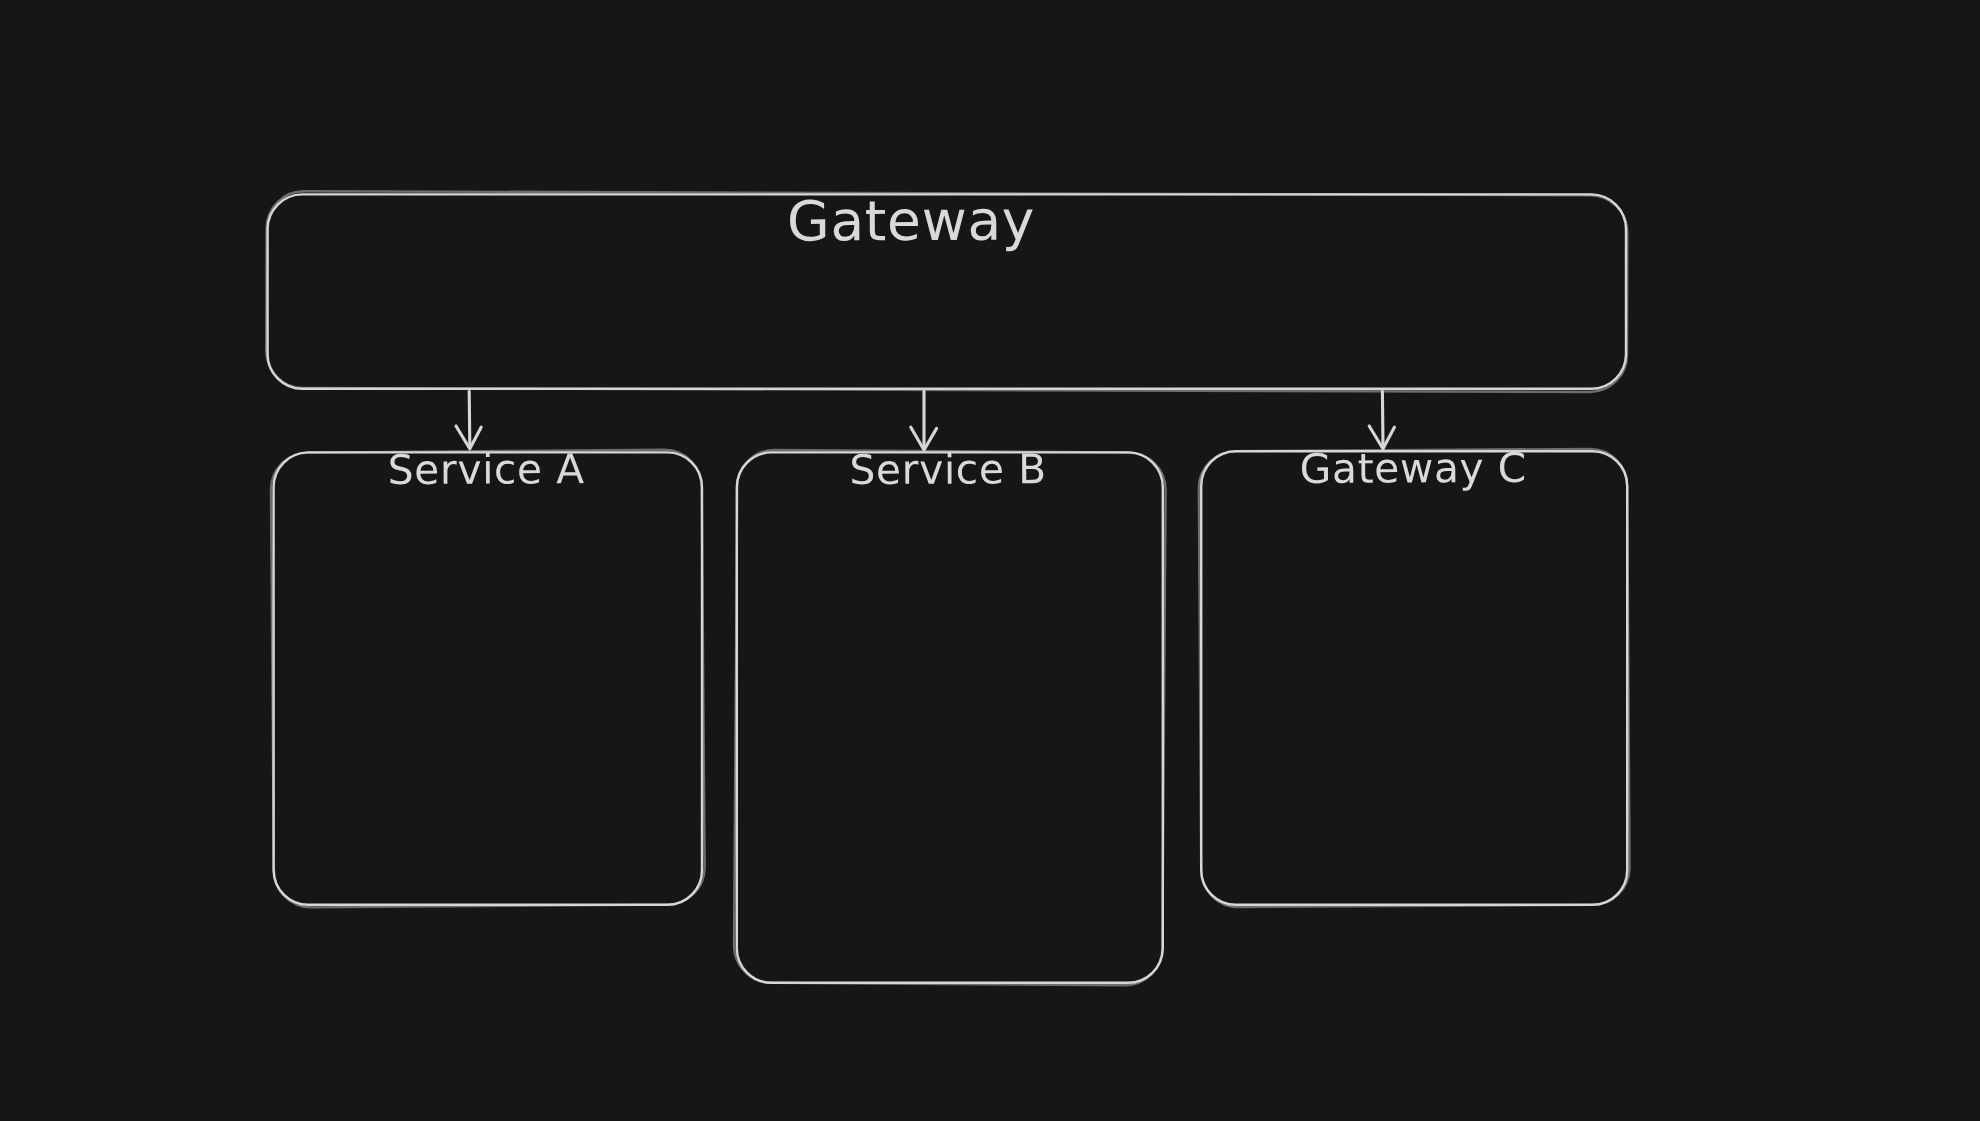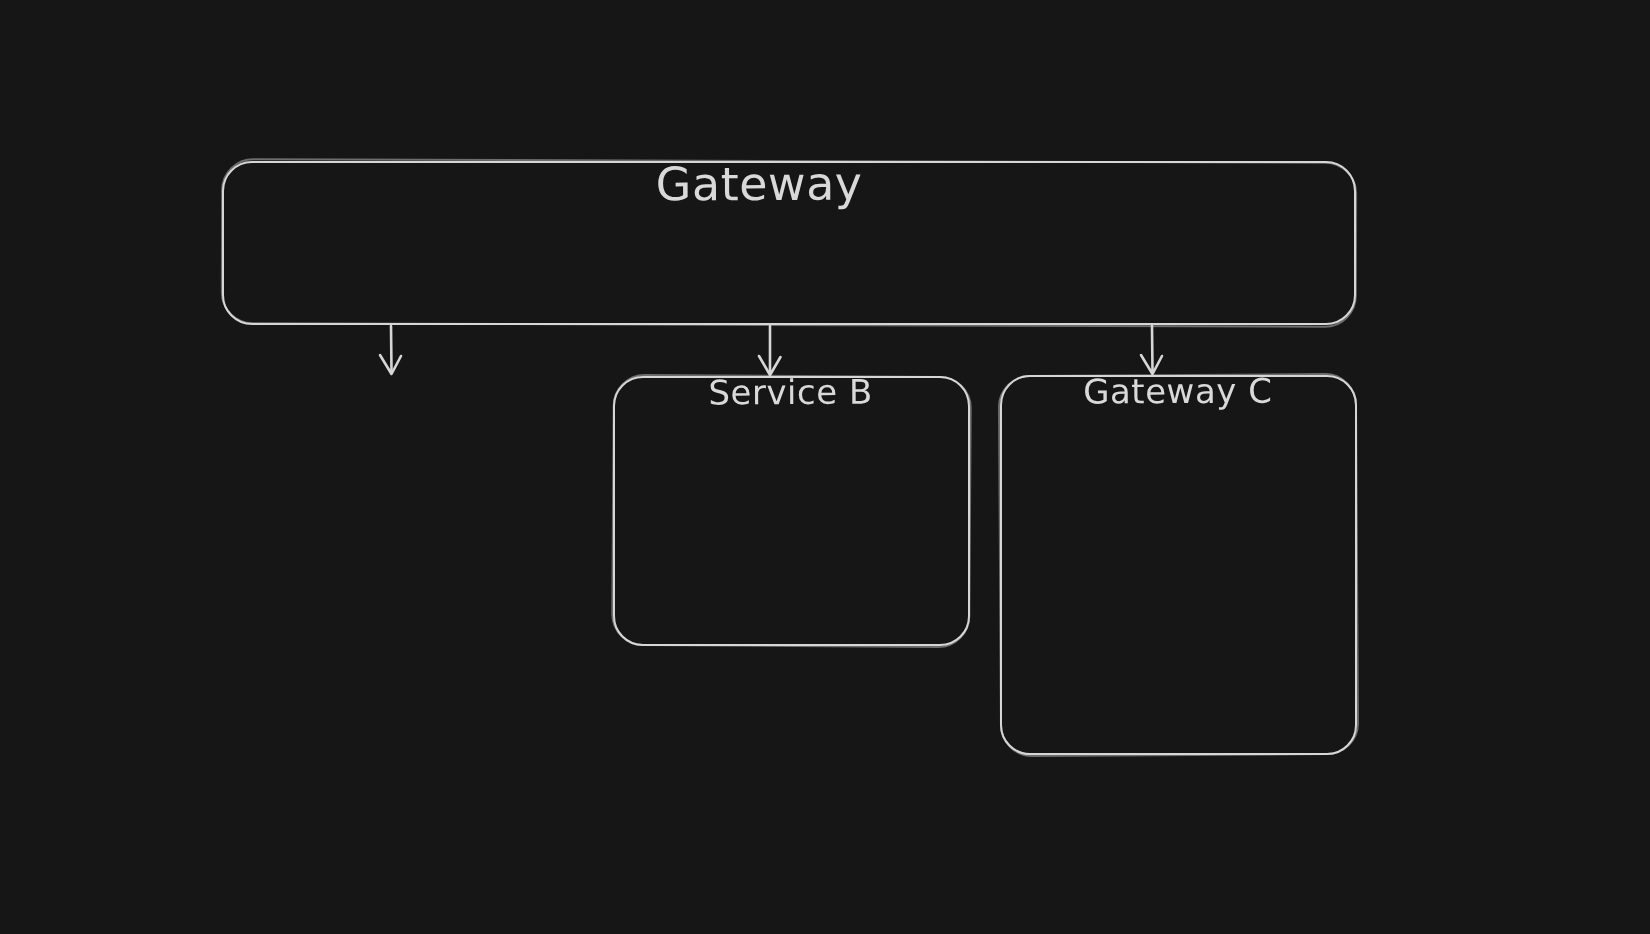--- a/index.html
+++ b/index.html
@@ -41,21 +41,21 @@
     inset: -3px;
     border: 2px solid #d6d6d6;
     border-radius: 32px;
     opacity: 0.45;
     pointer-events: none;
   }
   .node.gateway          { left: 222px;  top: 161px; width: 1134px; height: 164px; }
   .node.gateway::before  { transform: rotate(0.18deg); }
   .node.service-a        { left: 227px;  top: 376px; width: 359px;  height: 379px; }
   .node.service-a::before{ transform: rotate(-0.45deg); }
-  .node.service-b        { left: 613px;  top: 376px; width: 357px;  height: 270px; }
+  .node.service-b        { left: 613px;  top: 376px; width: 357px;  height: 444px; }
   .node.service-b::before{ transform: rotate(0.4deg); }
   .node.service-c        { left: 1000px; top: 375px; width: 357px;  height: 380px; }
   .node.service-c::before{ transform: rotate(-0.35deg); }
 
   .node-label {
     color: #d9d9d9;
     letter-spacing: 0.5px;
     white-space: nowrap;
     transform: translateY(-6px) rotate(-0.3deg);
   }
@@ -84,20 +84,23 @@
     <g stroke="#d6d6d6" stroke-width="2.6" fill="none" stroke-linecap="round" stroke-linejoin="round">
       <path d="M1152 326 L1152.5 371"></path>
       <path d="M1141 355 L1152.5 374 L1162 356"></path>
     </g>
   </svg>
 
   <div class="node gateway">
     <span class="node-label gateway-label">Gateway</span>
   </div>
 
+  <div class="node service-a">
+    <span class="node-label service-label">Service A</span>
+  </div>
 
   <div class="node service-b">
     <span class="node-label service-label">Service B</span>
   </div>
 
   <div class="node service-c">
     <span class="node-label service-label">Gateway C</span>
   </div>
 
 </div>

